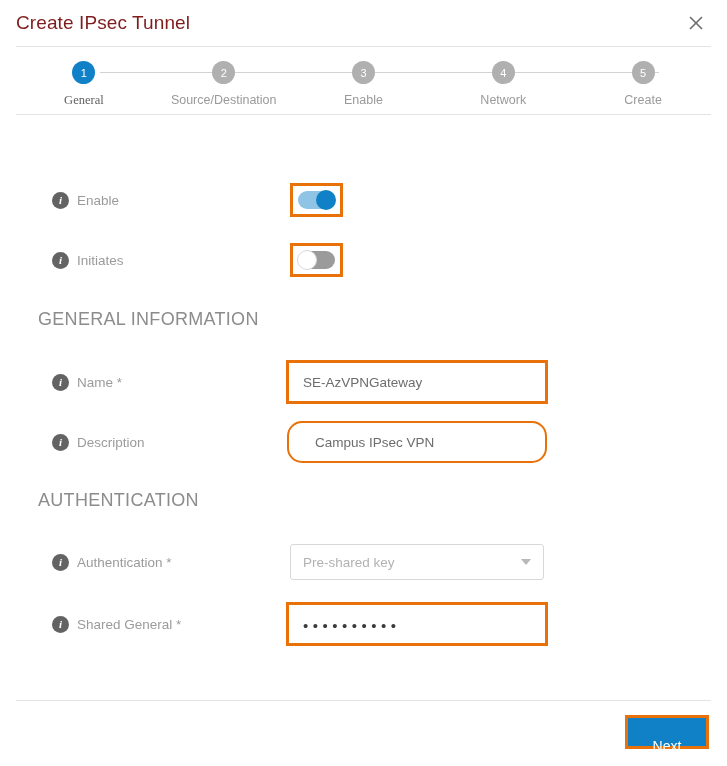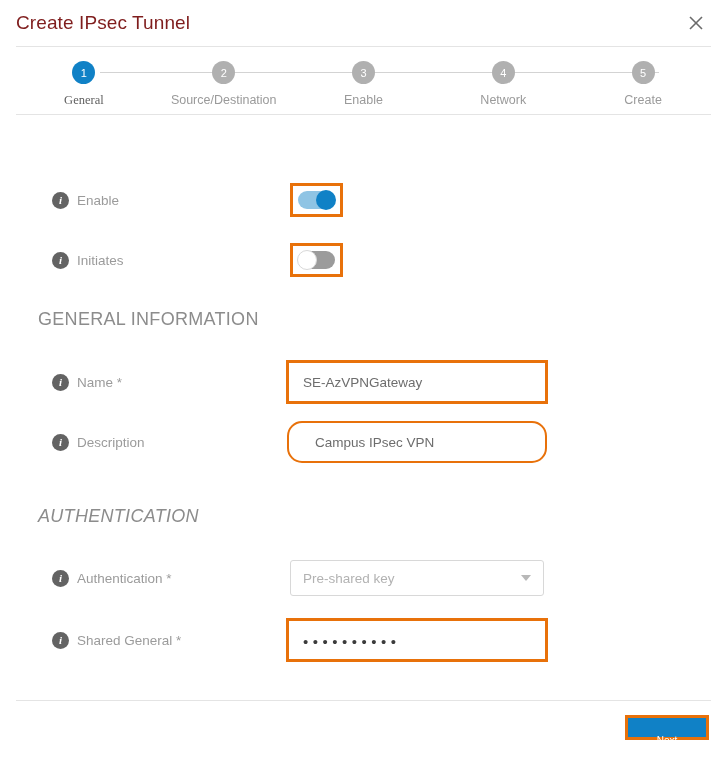--- a/index.html
+++ b/index.html
@@ -257,28 +257,28 @@
   }
   .next-wrap {
     border: 3px solid #e8710a;
     padding: 0;
     display: inline-block;
     line-height: 0;
   }
   .next-button {
     background: #1081c6;
     color: #ffffff;
-    font-size: 10px;
+    font-size: 14px;
     font-family: "Liberation Sans", sans-serif;
     border: none;
     width: 78px;
     height: 19px;
     cursor: pointer;
     line-height: 29px;
-    padding: 8px;
+    padding: 14px;
     display: block;
   }
 </style>
 </head>
 <body>
 
 <div class="dialog-header">
   <div class="dialog-title">Create IPsec Tunnel</div>
   <div class="close-icon">
     <svg width="16" height="16" viewBox="0 0 16 16" aria-hidden="true">
@@ -356,21 +356,21 @@
   </div>
 
   <div class="form-row" style="margin-top:26px;">
     <div class="row-label">
       <span class="info-icon">i</span>
       <span class="label-text">Description</span>
     </div>
     <div class="field-box field-outline-thin">Campus IPsec VPN</div>
   </div>
 
-  <div class="section-heading" style="margin-top:47px;font-style:italic;">AUTHENTICATION</div>
+  <div class="section-heading" style="margin-top:31px;">AUTHENTICATION</div>
 
   <div class="form-row" style="margin-top:34px;">
     <div class="row-label">
       <span class="info-icon">i</span>
       <span class="label-text">Authentication *</span>
     </div>
     <div class="field-box select-box">
       <span>Pre-shared key</span>
       <span class="caret"></span>
     </div>

